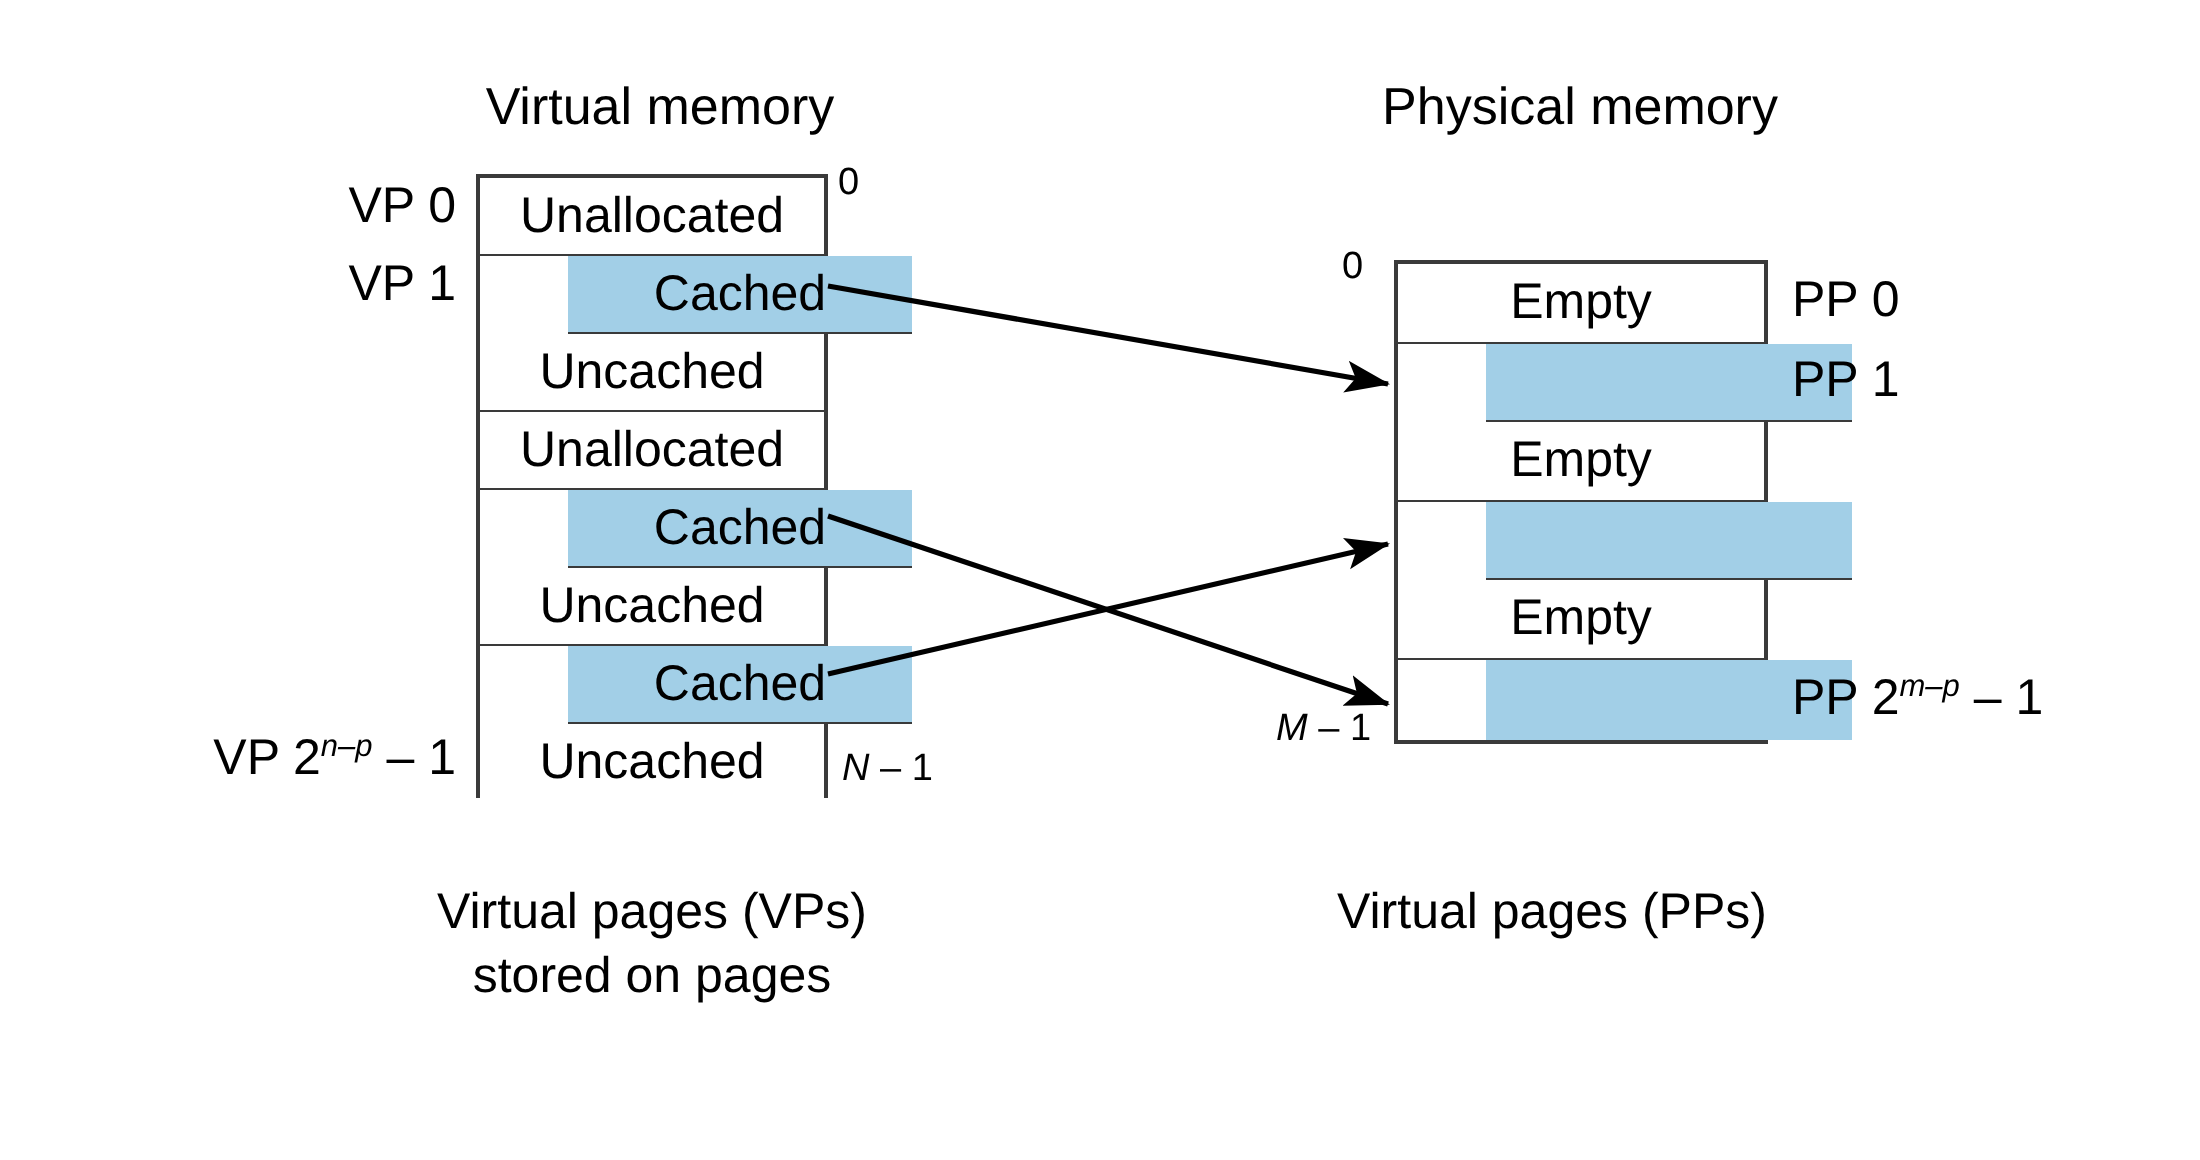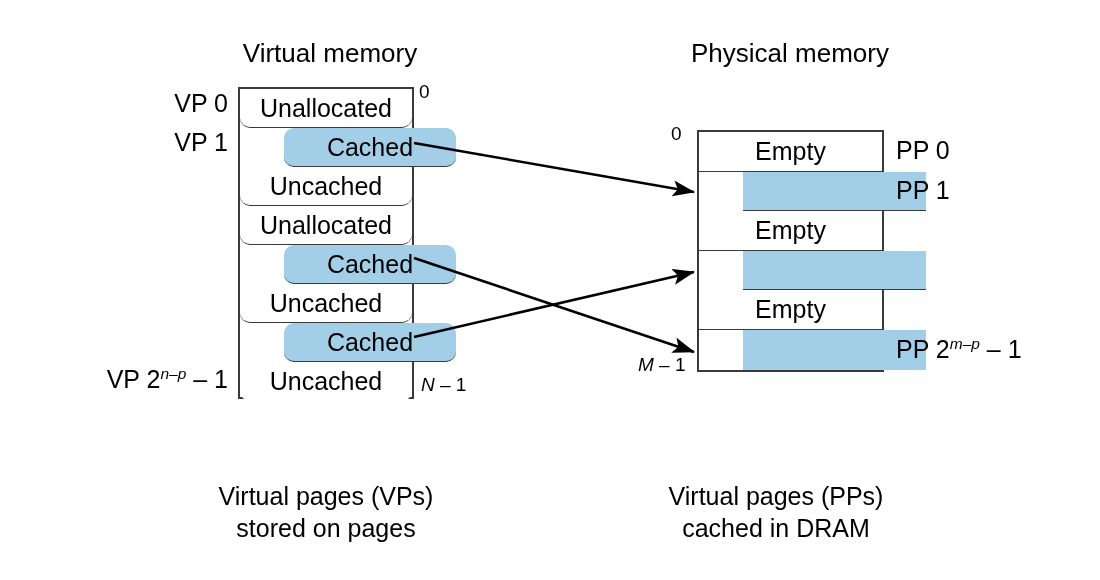--- a/index.html
+++ b/index.html
@@ -35,21 +35,20 @@
   #vm-title { left: 140px; top: 38px; width: 380px; }
   #pm-title { left: 600px; top: 38px; width: 380px; }
 
   
   .col-caption {
     position: absolute;
     font-size: 25px;
     line-height: 32px;
     text-align: center;
     white-space: nowrap;
-    margin-top: 40px;
   }
   #vm-caption { left: 136px; top: 440px; width: 380px; }
   #pm-caption { left: 586px; top: 440px; width: 380px; }
 
   
   .mem-table {
     position: absolute;
     box-sizing: border-box;
     border: 2px solid #3a3a3a;
     background: #ffffff;
@@ -76,21 +75,21 @@
     border-bottom: 1.5px solid #3a3a3a;
     background: #ffffff;
     font-size: 25px;
     line-height: 1;
     white-space: nowrap;
     color: #000;
   }
   .mem-row:last-child { border-bottom: none; }
   .mem-row.blue { background: #a2cfe7; margin-left: 44px; }
 
-  #vm-table .mem-row { height: 39px; border-radius: 10px; }
+  #vm-table .mem-row { height: 39px; }
   #pm-table .mem-row { height: 39.6px; text-align: center; }
 
   
   .side-label {
     position: absolute;
     font-size: 25px;
     line-height: 26px;
     white-space: nowrap;
     color: #000;
   }
@@ -226,16 +225,15 @@
       </g>
   </svg>
 
   <div class="col-caption" id="vm-caption">
     <div>Virtual pages (VPs)</div>
     <div>stored on pages</div>
   </div>
 
   <div class="col-caption" id="pm-caption">
     <div>Virtual pages (PPs)</div>
-    <div>cached in DRAM</div>
   </div>
 
 </div>
 
 </body></html>

